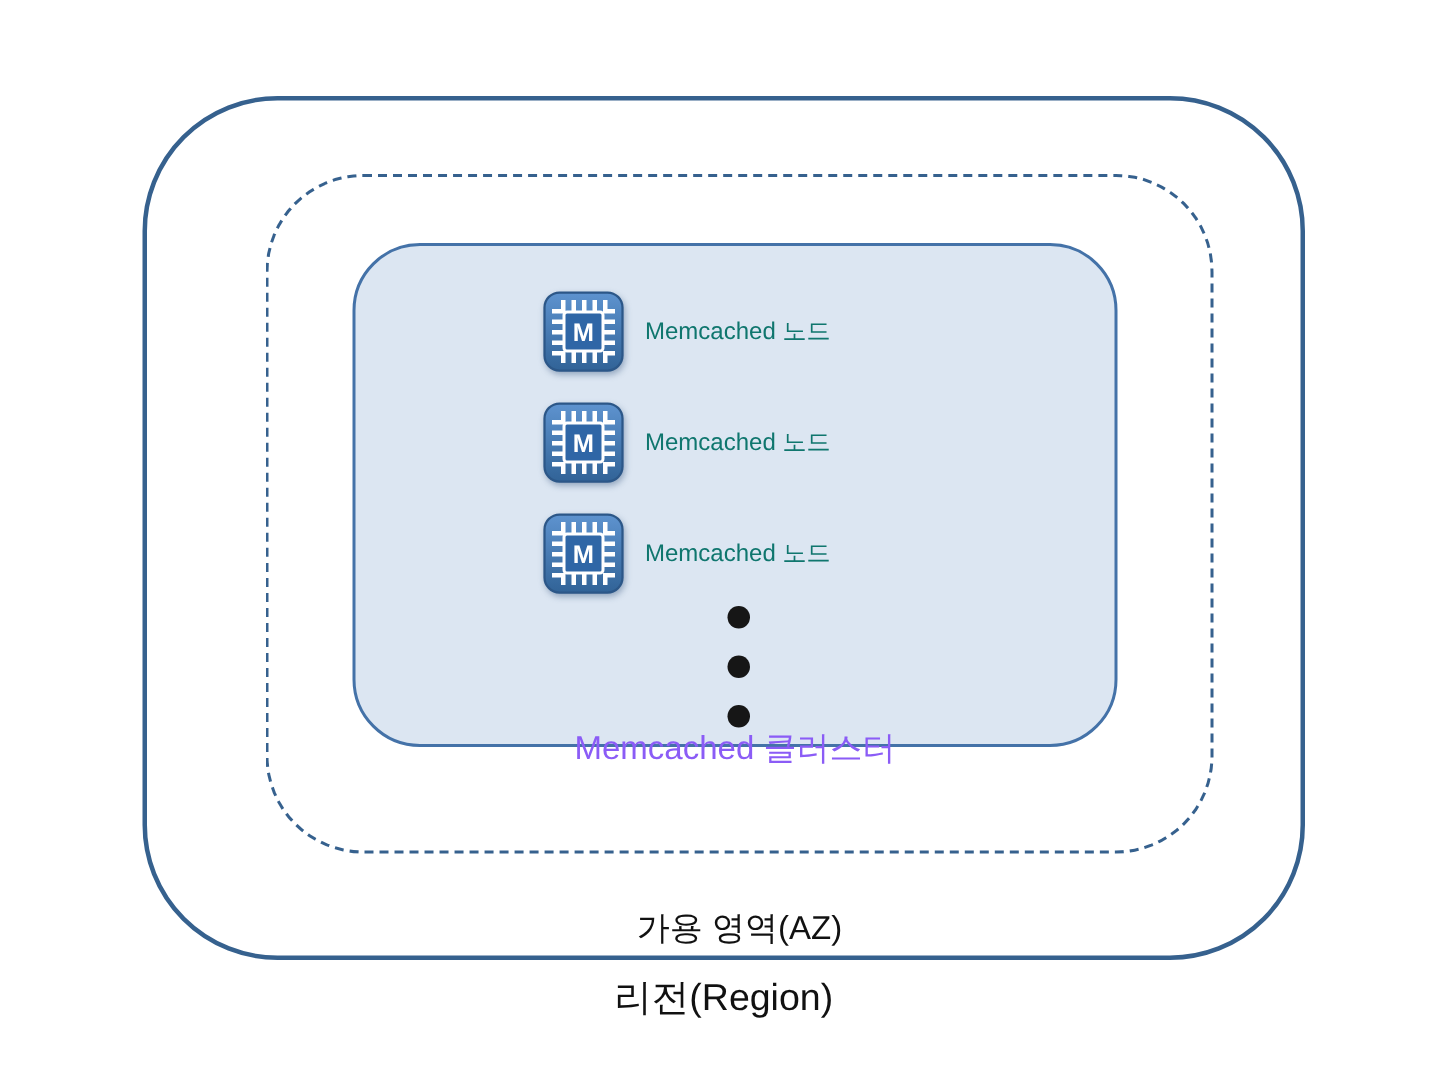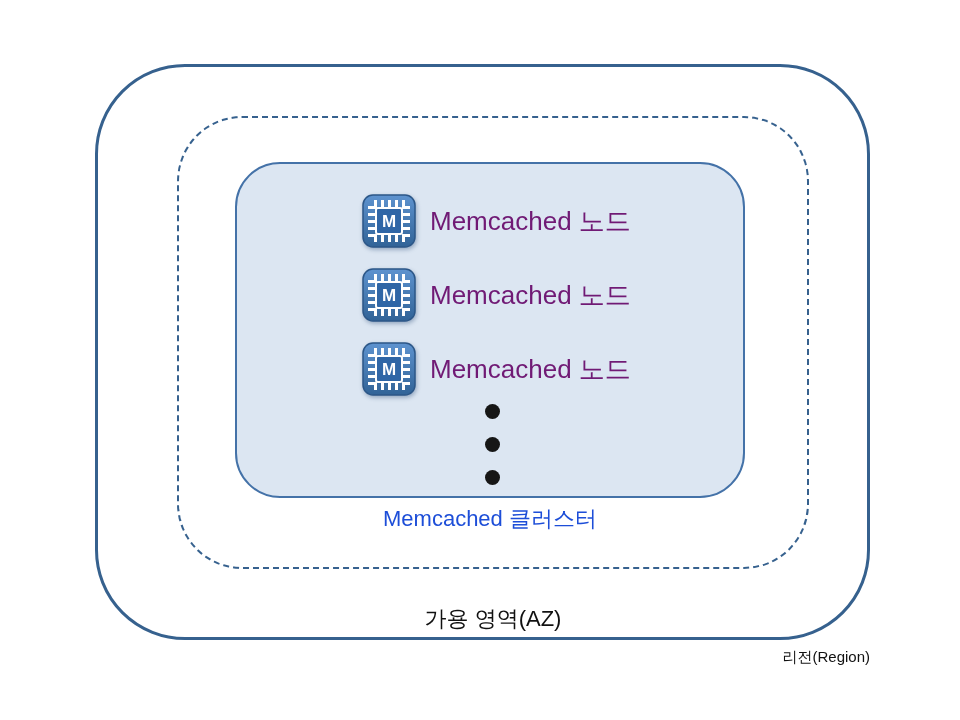--- a/index.html
+++ b/index.html
@@ -25,22 +25,22 @@
     border: 3px solid #36618E;
     border-radius: 90px;
     box-sizing: border-box;
     background: #ffffff;
   }
   .region-label {
     position: absolute;
     left: 95px;
     top: 648px;
     width: 775px;
-    text-align: right;
-    font-size: 15px;
+    text-align: center;
+    font-size: 25px;
     color: #111111;
   }
   
   .az-box {
     position: absolute;
     left: 177px;
     top: 116px;
     width: 632px;
     height: 453px;
     border: 2px dashed #36618E;
@@ -66,47 +66,47 @@
     width: 510px;
     height: 336px;
     background: #DCE6F2;
     border: 2px solid #4472A8;
     border-radius: 45px;
     box-sizing: border-box;
   }
   .cluster-label {
     position: absolute;
     left: 235px;
-    top: 504px;
+    top: 484px;
     width: 510px;
     text-align: center;
     font-size: 22px;
-    color: #1d4ed8;
+    color: #8b5cf6;
   }
   
   .node-row {
     position: absolute;
     left: 125px;
     display: flex;
     align-items: center;
     gap: 14px;
     height: 56px;
   }
   .node-row.r0 { top: 29px; }
   .node-row.r1 { top: 103px; }
   .node-row.r2 { top: 177px; }
   .chip-icon {
     width: 54px;
     height: 54px;
     display: block;
     filter: drop-shadow(1px 2px 2px rgba(60,90,130,0.45));
   }
   .node-label {
-    font-size: 26px;
-    color: #701a75;
+    font-size: 16px;
+    color: #0f766e;
     white-space: nowrap;
     text-align: center;
   }
   
   .dots {
     position: absolute;
     left: 248px;
     top: 240px;
     display: flex;
     flex-direction: column;

